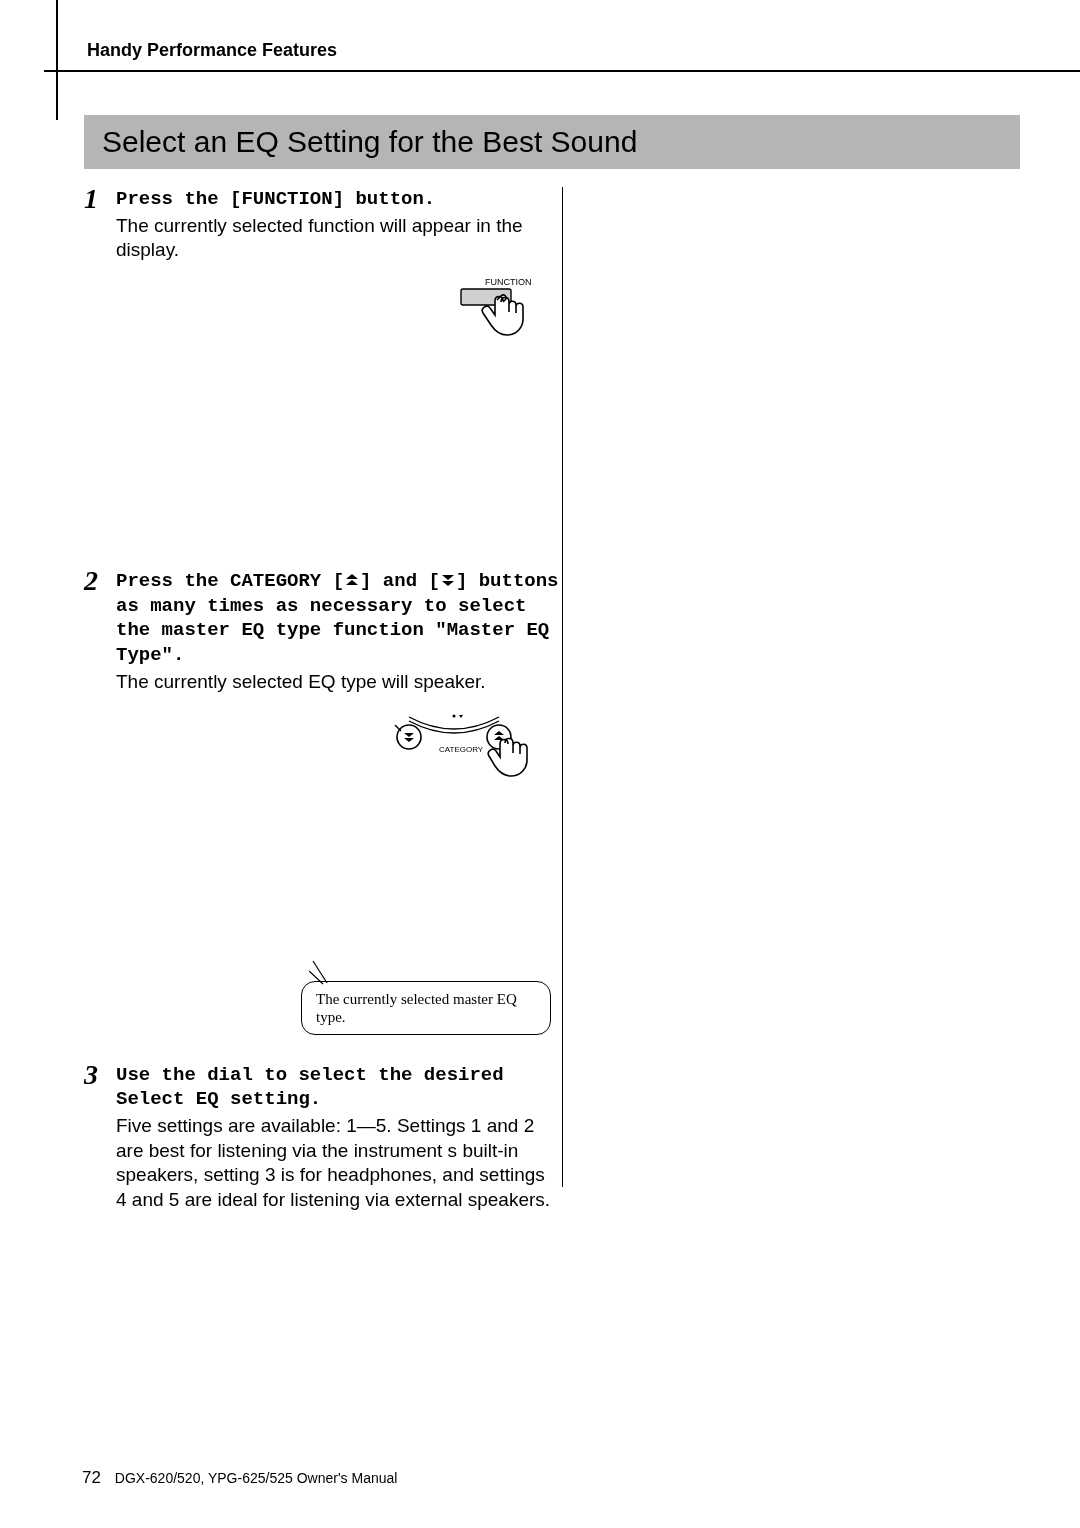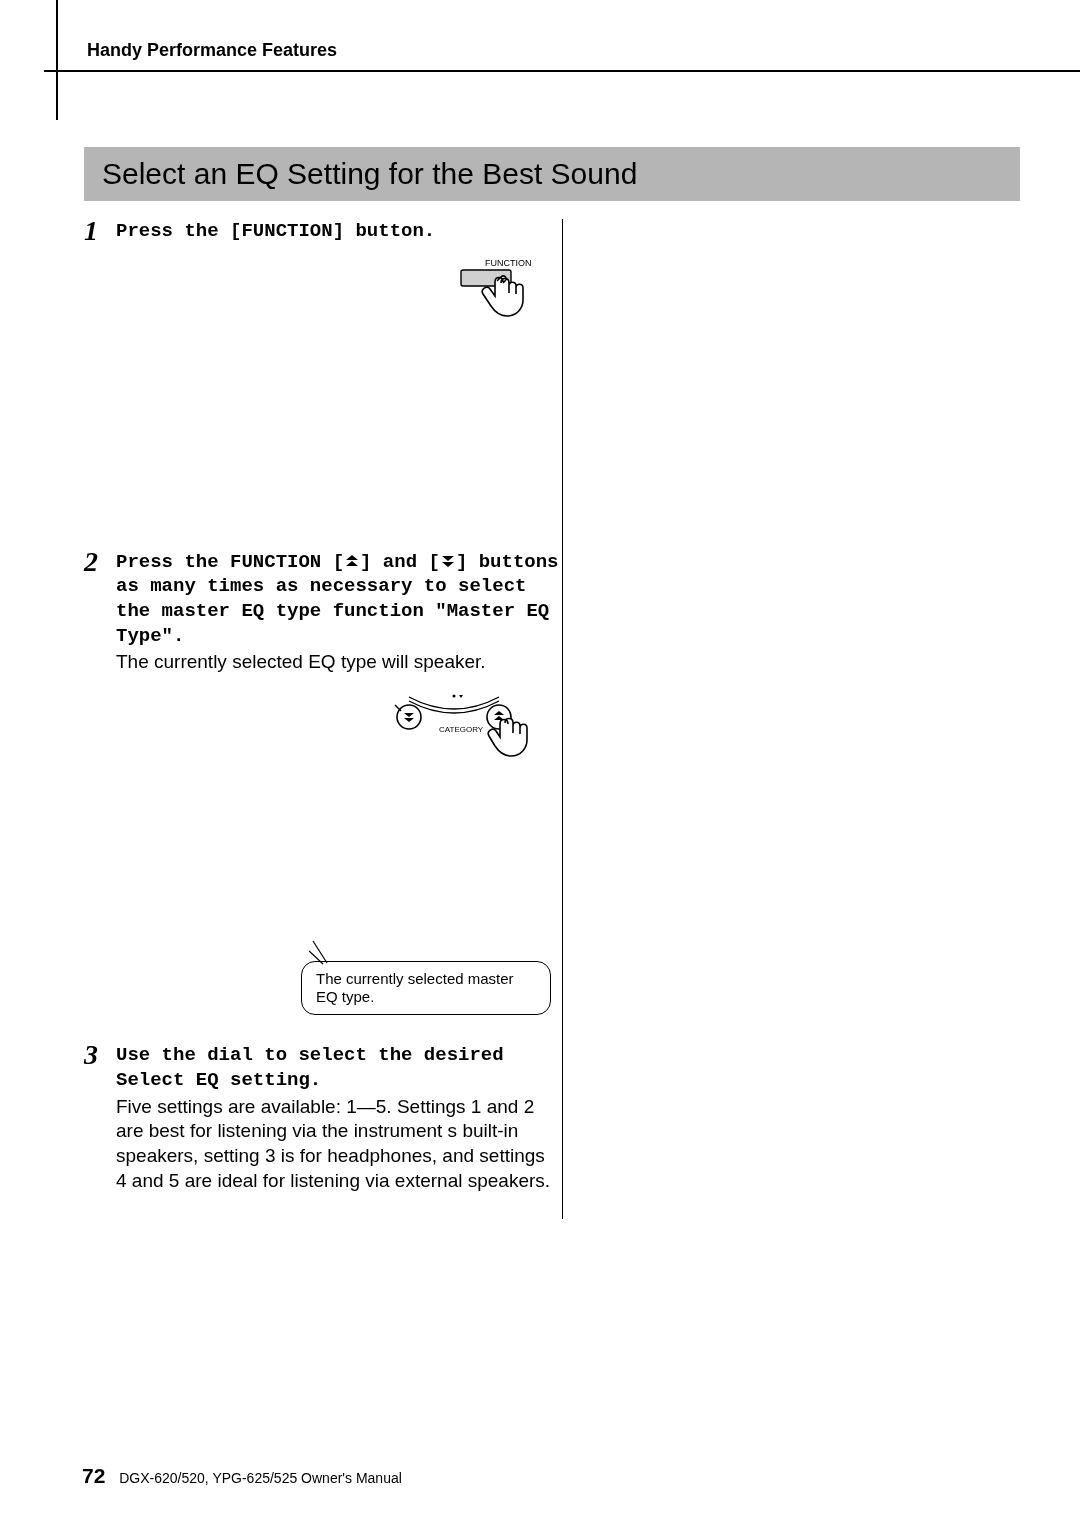--- a/index.html
+++ b/index.html
@@ -2,36 +2,36 @@
 <html><head>
 <meta charset="utf-8">
 <style>
   * { box-sizing: border-box; margin: 0; padding: 0; }
   html, body { width: 1080px; height: 1528px; background: #fff; font-family: Arial, Helvetica, sans-serif; color: #000; }
   .page { position: relative; width: 1080px; height: 1528px; padding: 40px 60px 60px 60px; }
   .vrule { position: absolute; left: 56px; top: 0; width: 0; height: 120px; border-left: 2px solid #000; }
   .header-row { position: relative; margin-left: 24px; }
   .header-text { font-weight: bold; font-size: 18px; padding-bottom: 6px; padding-left: 3px;}
   .hrule { position: absolute; left: -40px; right: -60px; top: 30px; border-top: 2px solid #000; }
-  .content { margin-top: 80px; margin-left: 24px; margin-right: 0px; }
+  .content { margin-top: 48px; margin-left: 24px; margin-right: 0px; }
   .title-bar { background: #b5b5b5; padding: 10px 18px; font-size: 30px; }
   .intro { margin-top: 22px; font-size: 19px; line-height: 1.35; }
   .columns { margin-top: 18px; position: relative; }
   .leftcol { width: 475px; position: relative; }
   .col-divider { position: absolute; left: 478px; top: 0; height: 1000px; border-left: 1px solid #000; }
   .step { margin-top: 10px; position: relative; padding-left: 32px; }
   .step-num { position: absolute; left: 0; top: -4px; font-size: 28px; font-style: italic; font-weight: bold; font-family: Georgia, 'Times New Roman', serif; }
   .step-head { font-weight: bold; font-size: 19px; line-height: 1.3; font-family: Liberation Mono, monospace; }
   .step-body { font-size: 19px; line-height: 1.3; margin-top: 2px; }
   .fig { margin-top: 12px; margin-bottom: 12px; }
-  .callout-wrap { position: relative; margin-top: 180px; margin-left: 185px; width: 250px; }
+  .callout-wrap { position: relative; margin-top: 180px; margin-left: 185px; width: 250px; font-family: Liberation Serif, serif; }
   .callout-box { border: 1px solid #000; border-radius: 14px; padding: 8px 14px; font-size: 15px; line-height: 1.2; display:inline-block; background:#fff; }
   .callout-tail { position: absolute; left: 8px; top: -22px; }
   .footer { position: absolute; bottom: 40px; left: 82px; font-size: 14px; }
-  .footer .pg { font-weight: bold; font-size: 21px; margin-right: 10px; }
+  .footer .pg { font-weight: normal; font-size: 17px; margin-right: 10px; }
 </style>
 </head>
 <body>
 
 <div class="page">
   <div class="vrule"></div>
 
   <div class="header-row">
     <div class="header-text">Handy Performance Features</div>
     <div class="hrule"></div>
@@ -41,36 +41,37 @@
     <div class="title-bar">Select an EQ Setting for the Best Sound</div>
 
     <div class="columns">
       <div class="col-divider"></div>
 
       <div class="leftcol">
 
         <div class="step">
           <div class="step-num">1</div>
           <div class="step-head">Press the [FUNCTION] button.</div>
+          <div class="step-body">The currently selected function will appear in the display.</div>
           <div class="fig" style="text-align:right;">
             <svg width="120" height="80" viewBox="0 0 120 80">
               <text x="46" y="10" font-size="9" font-family="Arial">FUNCTION</text>
               <rect x="22" y="14" width="50" height="16" rx="2" fill="#d0d0d0" stroke="#000" stroke-width="1.4"></rect>
 
               <g stroke="#000" stroke-width="1.6" fill="#fff">
                 <path d="M58 25 l4 -4 c3 -3 7 1 4 4 l-2 2 M62 27 c0 -6 8 -6 8 0 v10 M70 30 c0 -5 7 -5 7 0 v8 M77 32 c0 -5 7 -5 7 0 v12 c0 8 -6 16 -16 16 c-7 0 -12 -4 -16 -10 l-8 -12 c-3 -5 4 -9 7 -5 l5 7 v-14 c0 -6 8 -6 8 0"></path>
               </g>
             </svg>
           </div>
         </div>
 
         <div class="step" style="margin-top:210px;">
           <div class="step-num">2</div>
           <div class="step-head">
-            <span>Press the FUNCTION [</span><svg width="16" height="14" viewBox="0 0 16 14" style="vertical-align:-1px">
+            <span>Press the CATEGORY [</span><svg width="16" height="14" viewBox="0 0 16 14" style="vertical-align:-1px">
                 <path d="M8 1 L14 6 L2 6 Z M8 7 L14 12 L2 12 Z" fill="#000"></path>
               </svg><span>] and [</span><svg width="16" height="14" viewBox="0 0 16 14" style="vertical-align:-1px">
                 <path d="M2 2 L14 2 L8 7 Z M2 8 L14 8 L8 13 Z" fill="#000"></path>
               </svg><span>] buttons as many times as necessary to select the master EQ type function "Master EQ Type".</span>
           </div>
           <div class="step-body">The currently selected EQ type will speaker.</div>
 
           <div class="fig" style="text-align:right;">
             <svg width="180" height="90" viewBox="0 0 180 90">
               <path d="M30 10 Q75 34 120 10" stroke="#000" stroke-width="1.4" fill="none"></path>

